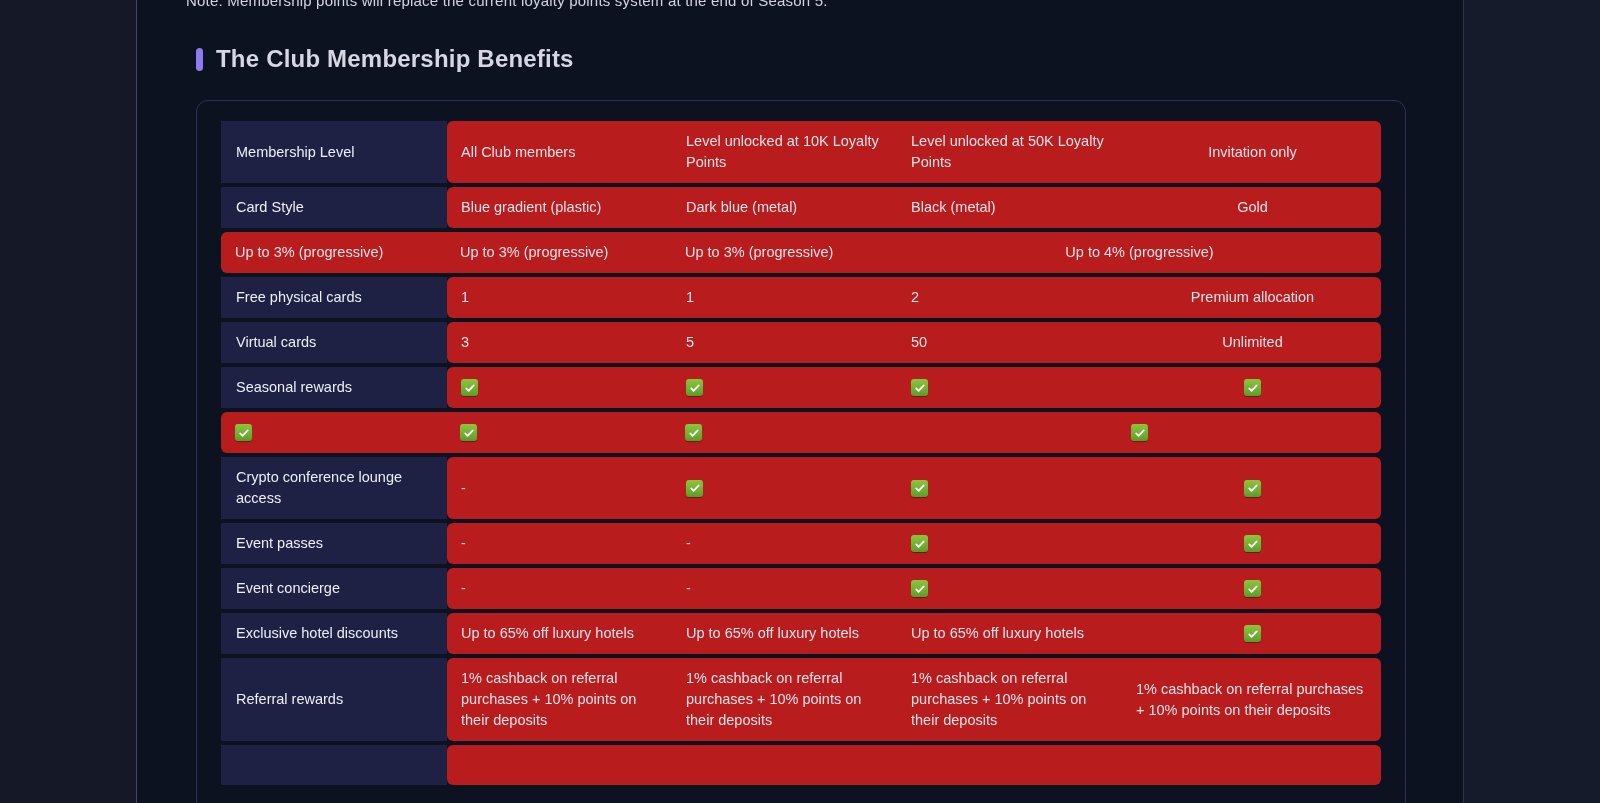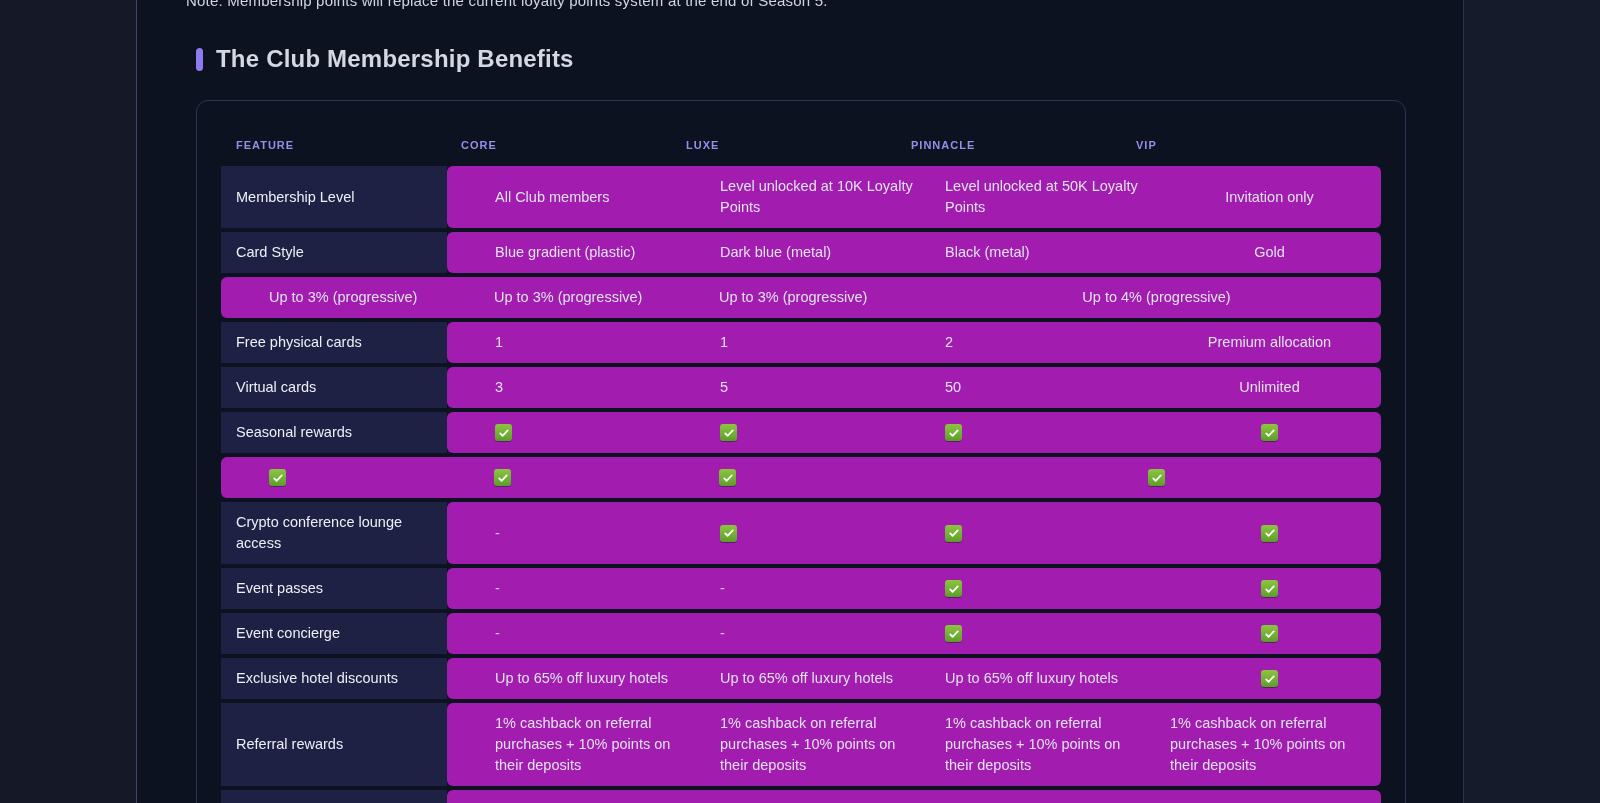--- a/index.html
+++ b/index.html
@@ -46,23 +46,22 @@
   }
   .row { display:flex; margin-bottom:4px; }
   .feature-cell {
     width:226px; min-height:41px;
     background:#1f2144; border-radius:0;
     display:flex; align-items:center;
     padding:10px 12px 10px 15px;
   }
   .feature-label { font-size:14.5px; line-height:21px; color:#edeff6; }
   .row-values {
-    flex:1; background:#a21caf; border-radius:6px;
+    flex:1; background:#b91c1c; border-radius:6px;
     display:flex;
-    padding-left:34px;
   }
   .value-cell {
     width:225px; min-height:41px;
     padding:10px 12px 10px 14px;
     display:flex; align-items:center;
   }
   .value-cell:last-child { flex:1;justify-content:center; }
   .value-text { font-size:14.5px; line-height:21px; color:#e0e3ec; }
   .dash { color:#ccd0da; }
   .check {
@@ -82,339 +81,322 @@
 <div class="content">
 
   <div class="note">Note: Membership points will replace the current loyalty points system at the end of Season 5.</div>
 
   <div class="section-header">
     <span class="accent-bar"></span>
     <span class="section-title">The Club Membership Benefits</span>
   </div>
 
   <div class="benefits-table">
-    <div class="thead">
-      <div class="col-feature">
-        <span class="header-label">FEATURE</span>
+    <div id="table-body">
+        <div class="row">
+    <div class="feature-cell">
+      <span class="feature-label">Membership Level</span>
+    </div>
+    <div class="row-values">
+            <div class="value-cell">
+              <span class="value-text">All Club members</span>
+            </div>
+            <div class="value-cell">
+              <span class="value-text">Level unlocked at 10K Loyalty Points</span>
+            </div>
+            <div class="value-cell">
+              <span class="value-text">Level unlocked at 50K Loyalty Points</span>
+            </div>
+            <div class="value-cell">
+              <span class="value-text">Invitation only</span>
+            </div>
+          </div>
+  </div>
+        <div class="row">
+    <div class="feature-cell">
+      <span class="feature-label">Card Style</span>
+    </div>
+    <div class="row-values">
+            <div class="value-cell">
+              <span class="value-text">Blue gradient (plastic)</span>
+            </div>
+            <div class="value-cell">
+              <span class="value-text">Dark blue (metal)</span>
+            </div>
+            <div class="value-cell">
+              <span class="value-text">Black (metal)</span>
+            </div>
+            <div class="value-cell">
+              <span class="value-text">Gold</span>
+            </div>
+          </div>
+  </div>
+        <div class="row">
+    <div class="row-values">
+            <div class="value-cell">
+              <span class="value-text">Up to 3% (progressive)</span>
+            </div>
+            <div class="value-cell">
+              <span class="value-text">Up to 3% (progressive)</span>
+            </div>
+            <div class="value-cell">
+              <span class="value-text">Up to 3% (progressive)</span>
+            </div>
+            <div class="value-cell">
+              <span class="value-text">Up to 4% (progressive)</span>
+            </div>
+          </div>
+  </div>
+        <div class="row">
+    <div class="feature-cell">
+      <span class="feature-label">Free physical cards</span>
+    </div>
+    <div class="row-values">
+            <div class="value-cell">
+              <span class="value-text">1</span>
+            </div>
+            <div class="value-cell">
+              <span class="value-text">1</span>
+            </div>
+            <div class="value-cell">
+              <span class="value-text">2</span>
+            </div>
+            <div class="value-cell">
+              <span class="value-text">Premium allocation</span>
+            </div>
+          </div>
+  </div>
+        <div class="row">
+    <div class="feature-cell">
+      <span class="feature-label">Virtual cards</span>
+    </div>
+    <div class="row-values">
+            <div class="value-cell">
+              <span class="value-text">3</span>
+            </div>
+            <div class="value-cell">
+              <span class="value-text">5</span>
+            </div>
+            <div class="value-cell">
+              <span class="value-text">50</span>
+            </div>
+            <div class="value-cell">
+              <span class="value-text">Unlimited</span>
+            </div>
+          </div>
+  </div>
+        <div class="row">
+    <div class="feature-cell">
+      <span class="feature-label">Seasonal rewards</span>
+    </div>
+    <div class="row-values">
+            <div class="value-cell">
+              <span class="check">
+                <svg viewBox="0 0 16 16" width="12" height="12" aria-hidden="true">
+                  <path d="M3 8.6l3.1 3.1L13 4.6" fill="none" stroke="#ffffff" stroke-width="2.4" stroke-linecap="round" stroke-linejoin="round"></path>
+                </svg>
+              </span>
+            </div>
+            <div class="value-cell">
+              <span class="check">
+                <svg viewBox="0 0 16 16" width="12" height="12" aria-hidden="true">
+                  <path d="M3 8.6l3.1 3.1L13 4.6" fill="none" stroke="#ffffff" stroke-width="2.4" stroke-linecap="round" stroke-linejoin="round"></path>
+                </svg>
+              </span>
+            </div>
+            <div class="value-cell">
+              <span class="check">
+                <svg viewBox="0 0 16 16" width="12" height="12" aria-hidden="true">
+                  <path d="M3 8.6l3.1 3.1L13 4.6" fill="none" stroke="#ffffff" stroke-width="2.4" stroke-linecap="round" stroke-linejoin="round"></path>
+                </svg>
+              </span>
+            </div>
+            <div class="value-cell">
+              <span class="check">
+                <svg viewBox="0 0 16 16" width="12" height="12" aria-hidden="true">
+                  <path d="M3 8.6l3.1 3.1L13 4.6" fill="none" stroke="#ffffff" stroke-width="2.4" stroke-linecap="round" stroke-linejoin="round"></path>
+                </svg>
+              </span>
+            </div>
+          </div>
+  </div>
+        <div class="row">
+    <div class="row-values">
+            <div class="value-cell">
+              <span class="check">
+                <svg viewBox="0 0 16 16" width="12" height="12" aria-hidden="true">
+                  <path d="M3 8.6l3.1 3.1L13 4.6" fill="none" stroke="#ffffff" stroke-width="2.4" stroke-linecap="round" stroke-linejoin="round"></path>
+                </svg>
+              </span>
+            </div>
+            <div class="value-cell">
+              <span class="check">
+                <svg viewBox="0 0 16 16" width="12" height="12" aria-hidden="true">
+                  <path d="M3 8.6l3.1 3.1L13 4.6" fill="none" stroke="#ffffff" stroke-width="2.4" stroke-linecap="round" stroke-linejoin="round"></path>
+                </svg>
+              </span>
+            </div>
+            <div class="value-cell">
+              <span class="check">
+                <svg viewBox="0 0 16 16" width="12" height="12" aria-hidden="true">
+                  <path d="M3 8.6l3.1 3.1L13 4.6" fill="none" stroke="#ffffff" stroke-width="2.4" stroke-linecap="round" stroke-linejoin="round"></path>
+                </svg>
+              </span>
+            </div>
+            <div class="value-cell">
+              <span class="check">
+                <svg viewBox="0 0 16 16" width="12" height="12" aria-hidden="true">
+                  <path d="M3 8.6l3.1 3.1L13 4.6" fill="none" stroke="#ffffff" stroke-width="2.4" stroke-linecap="round" stroke-linejoin="round"></path>
+                </svg>
+              </span>
+            </div>
+          </div>
+  </div>
+        <div class="row">
+    <div class="feature-cell">
+      <span class="feature-label">Crypto conference lounge access</span>
+    </div>
+    <div class="row-values">
+            <div class="value-cell">
+              <span class="value-text dash">-</span>
+            </div>
+            <div class="value-cell">
+              <span class="check">
+                <svg viewBox="0 0 16 16" width="12" height="12" aria-hidden="true">
+                  <path d="M3 8.6l3.1 3.1L13 4.6" fill="none" stroke="#ffffff" stroke-width="2.4" stroke-linecap="round" stroke-linejoin="round"></path>
+                </svg>
+              </span>
+            </div>
+            <div class="value-cell">
+              <span class="check">
+                <svg viewBox="0 0 16 16" width="12" height="12" aria-hidden="true">
+                  <path d="M3 8.6l3.1 3.1L13 4.6" fill="none" stroke="#ffffff" stroke-width="2.4" stroke-linecap="round" stroke-linejoin="round"></path>
+                </svg>
+              </span>
+            </div>
+            <div class="value-cell">
+              <span class="check">
+                <svg viewBox="0 0 16 16" width="12" height="12" aria-hidden="true">
+                  <path d="M3 8.6l3.1 3.1L13 4.6" fill="none" stroke="#ffffff" stroke-width="2.4" stroke-linecap="round" stroke-linejoin="round"></path>
+                </svg>
+              </span>
+            </div>
+          </div>
+  </div>
+        <div class="row">
+    <div class="feature-cell">
+      <span class="feature-label">Event passes</span>
+    </div>
+    <div class="row-values">
+            <div class="value-cell">
+              <span class="value-text dash">-</span>
+            </div>
+            <div class="value-cell">
+              <span class="value-text dash">-</span>
+            </div>
+            <div class="value-cell">
+              <span class="check">
+                <svg viewBox="0 0 16 16" width="12" height="12" aria-hidden="true">
+                  <path d="M3 8.6l3.1 3.1L13 4.6" fill="none" stroke="#ffffff" stroke-width="2.4" stroke-linecap="round" stroke-linejoin="round"></path>
+                </svg>
+              </span>
+            </div>
+            <div class="value-cell">
+              <span class="check">
+                <svg viewBox="0 0 16 16" width="12" height="12" aria-hidden="true">
+                  <path d="M3 8.6l3.1 3.1L13 4.6" fill="none" stroke="#ffffff" stroke-width="2.4" stroke-linecap="round" stroke-linejoin="round"></path>
+                </svg>
+              </span>
+            </div>
+          </div>
+  </div>
+        <div class="row">
+    <div class="feature-cell">
+      <span class="feature-label">Event concierge</span>
+    </div>
+    <div class="row-values">
+            <div class="value-cell">
+              <span class="value-text dash">-</span>
+            </div>
+            <div class="value-cell">
+              <span class="value-text dash">-</span>
+            </div>
+            <div class="value-cell">
+              <span class="check">
+                <svg viewBox="0 0 16 16" width="12" height="12" aria-hidden="true">
+                  <path d="M3 8.6l3.1 3.1L13 4.6" fill="none" stroke="#ffffff" stroke-width="2.4" stroke-linecap="round" stroke-linejoin="round"></path>
+                </svg>
+              </span>
+            </div>
+            <div class="value-cell">
+              <span class="check">
+                <svg viewBox="0 0 16 16" width="12" height="12" aria-hidden="true">
+                  <path d="M3 8.6l3.1 3.1L13 4.6" fill="none" stroke="#ffffff" stroke-width="2.4" stroke-linecap="round" stroke-linejoin="round"></path>
+                </svg>
+              </span>
+            </div>
+          </div>
+  </div>
+        <div class="row">
+    <div class="feature-cell">
+      <span class="feature-label">Exclusive hotel discounts</span>
+    </div>
+    <div class="row-values">
+            <div class="value-cell">
+              <span class="value-text">Up to 65% off luxury hotels</span>
+            </div>
+            <div class="value-cell">
+              <span class="value-text">Up to 65% off luxury hotels</span>
+            </div>
+            <div class="value-cell">
+              <span class="value-text">Up to 65% off luxury hotels</span>
+            </div>
+            <div class="value-cell">
+              <span class="check">
+                <svg viewBox="0 0 16 16" width="12" height="12" aria-hidden="true">
+                  <path d="M3 8.6l3.1 3.1L13 4.6" fill="none" stroke="#ffffff" stroke-width="2.4" stroke-linecap="round" stroke-linejoin="round"></path>
+                </svg>
+              </span>
+            </div>
+          </div>
+  </div>
+        <div class="row">
+    <div class="feature-cell">
+      <span class="feature-label">Referral rewards</span>
+    </div>
+    <div class="row-values">
+            <div class="value-cell">
+              <span class="value-text">1% cashback on referral purchases + 10% points on their deposits</span>
+            </div>
+            <div class="value-cell">
+              <span class="value-text">1% cashback on referral purchases + 10% points on their deposits</span>
+            </div>
+            <div class="value-cell">
+              <span class="value-text">1% cashback on referral purchases + 10% points on their deposits</span>
+            </div>
+            <div class="value-cell">
+              <span class="value-text">1% cashback on referral purchases + 10% points on their deposits</span>
+            </div>
+          </div>
+  </div>
+        <div class="row partial">
+    <div class="feature-cell">
+      <span class="feature-label"></span>
+    </div>
+    <div class="row-values">
+            <div class="value-cell">
+              <span class="value-text"></span>
+            </div>
+            <div class="value-cell">
+              <span class="value-text"></span>
+            </div>
+            <div class="value-cell">
+              <span class="value-text"></span>
+            </div>
+            <div class="value-cell">
+              <span class="value-text"></span>
+            </div>
+          </div>
+  </div>
       </div>
-      <div class="col-value">
-        <span class="header-label">CORE</span>
-      </div>
-      <div class="col-value">
-        <span class="header-label">LUXE</span>
-      </div>
-      <div class="col-value">
-        <span class="header-label">PINNACLE</span>
-      </div>
-      <div class="col-value">
-        <span class="header-label">VIP</span>
-      </div>
-    </div>
-    <div id="table-body">
-        <div class="row">
-    <div class="feature-cell">
-      <span class="feature-label">Membership Level</span>
-    </div>
-    <div class="row-values">
-            <div class="value-cell">
-              <span class="value-text">All Club members</span>
-            </div>
-            <div class="value-cell">
-              <span class="value-text">Level unlocked at 10K Loyalty Points</span>
-            </div>
-            <div class="value-cell">
-              <span class="value-text">Level unlocked at 50K Loyalty Points</span>
-            </div>
-            <div class="value-cell">
-              <span class="value-text">Invitation only</span>
-            </div>
-          </div>
-  </div>
-        <div class="row">
-    <div class="feature-cell">
-      <span class="feature-label">Card Style</span>
-    </div>
-    <div class="row-values">
-            <div class="value-cell">
-              <span class="value-text">Blue gradient (plastic)</span>
-            </div>
-            <div class="value-cell">
-              <span class="value-text">Dark blue (metal)</span>
-            </div>
-            <div class="value-cell">
-              <span class="value-text">Black (metal)</span>
-            </div>
-            <div class="value-cell">
-              <span class="value-text">Gold</span>
-            </div>
-          </div>
-  </div>
-        <div class="row">
-    <div class="row-values">
-            <div class="value-cell">
-              <span class="value-text">Up to 3% (progressive)</span>
-            </div>
-            <div class="value-cell">
-              <span class="value-text">Up to 3% (progressive)</span>
-            </div>
-            <div class="value-cell">
-              <span class="value-text">Up to 3% (progressive)</span>
-            </div>
-            <div class="value-cell">
-              <span class="value-text">Up to 4% (progressive)</span>
-            </div>
-          </div>
-  </div>
-        <div class="row">
-    <div class="feature-cell">
-      <span class="feature-label">Free physical cards</span>
-    </div>
-    <div class="row-values">
-            <div class="value-cell">
-              <span class="value-text">1</span>
-            </div>
-            <div class="value-cell">
-              <span class="value-text">1</span>
-            </div>
-            <div class="value-cell">
-              <span class="value-text">2</span>
-            </div>
-            <div class="value-cell">
-              <span class="value-text">Premium allocation</span>
-            </div>
-          </div>
-  </div>
-        <div class="row">
-    <div class="feature-cell">
-      <span class="feature-label">Virtual cards</span>
-    </div>
-    <div class="row-values">
-            <div class="value-cell">
-              <span class="value-text">3</span>
-            </div>
-            <div class="value-cell">
-              <span class="value-text">5</span>
-            </div>
-            <div class="value-cell">
-              <span class="value-text">50</span>
-            </div>
-            <div class="value-cell">
-              <span class="value-text">Unlimited</span>
-            </div>
-          </div>
-  </div>
-        <div class="row">
-    <div class="feature-cell">
-      <span class="feature-label">Seasonal rewards</span>
-    </div>
-    <div class="row-values">
-            <div class="value-cell">
-              <span class="check">
-                <svg viewBox="0 0 16 16" width="12" height="12" aria-hidden="true">
-                  <path d="M3 8.6l3.1 3.1L13 4.6" fill="none" stroke="#ffffff" stroke-width="2.4" stroke-linecap="round" stroke-linejoin="round"></path>
-                </svg>
-              </span>
-            </div>
-            <div class="value-cell">
-              <span class="check">
-                <svg viewBox="0 0 16 16" width="12" height="12" aria-hidden="true">
-                  <path d="M3 8.6l3.1 3.1L13 4.6" fill="none" stroke="#ffffff" stroke-width="2.4" stroke-linecap="round" stroke-linejoin="round"></path>
-                </svg>
-              </span>
-            </div>
-            <div class="value-cell">
-              <span class="check">
-                <svg viewBox="0 0 16 16" width="12" height="12" aria-hidden="true">
-                  <path d="M3 8.6l3.1 3.1L13 4.6" fill="none" stroke="#ffffff" stroke-width="2.4" stroke-linecap="round" stroke-linejoin="round"></path>
-                </svg>
-              </span>
-            </div>
-            <div class="value-cell">
-              <span class="check">
-                <svg viewBox="0 0 16 16" width="12" height="12" aria-hidden="true">
-                  <path d="M3 8.6l3.1 3.1L13 4.6" fill="none" stroke="#ffffff" stroke-width="2.4" stroke-linecap="round" stroke-linejoin="round"></path>
-                </svg>
-              </span>
-            </div>
-          </div>
-  </div>
-        <div class="row">
-    <div class="row-values">
-            <div class="value-cell">
-              <span class="check">
-                <svg viewBox="0 0 16 16" width="12" height="12" aria-hidden="true">
-                  <path d="M3 8.6l3.1 3.1L13 4.6" fill="none" stroke="#ffffff" stroke-width="2.4" stroke-linecap="round" stroke-linejoin="round"></path>
-                </svg>
-              </span>
-            </div>
-            <div class="value-cell">
-              <span class="check">
-                <svg viewBox="0 0 16 16" width="12" height="12" aria-hidden="true">
-                  <path d="M3 8.6l3.1 3.1L13 4.6" fill="none" stroke="#ffffff" stroke-width="2.4" stroke-linecap="round" stroke-linejoin="round"></path>
-                </svg>
-              </span>
-            </div>
-            <div class="value-cell">
-              <span class="check">
-                <svg viewBox="0 0 16 16" width="12" height="12" aria-hidden="true">
-                  <path d="M3 8.6l3.1 3.1L13 4.6" fill="none" stroke="#ffffff" stroke-width="2.4" stroke-linecap="round" stroke-linejoin="round"></path>
-                </svg>
-              </span>
-            </div>
-            <div class="value-cell">
-              <span class="check">
-                <svg viewBox="0 0 16 16" width="12" height="12" aria-hidden="true">
-                  <path d="M3 8.6l3.1 3.1L13 4.6" fill="none" stroke="#ffffff" stroke-width="2.4" stroke-linecap="round" stroke-linejoin="round"></path>
-                </svg>
-              </span>
-            </div>
-          </div>
-  </div>
-        <div class="row">
-    <div class="feature-cell">
-      <span class="feature-label">Crypto conference lounge access</span>
-    </div>
-    <div class="row-values">
-            <div class="value-cell">
-              <span class="value-text dash">-</span>
-            </div>
-            <div class="value-cell">
-              <span class="check">
-                <svg viewBox="0 0 16 16" width="12" height="12" aria-hidden="true">
-                  <path d="M3 8.6l3.1 3.1L13 4.6" fill="none" stroke="#ffffff" stroke-width="2.4" stroke-linecap="round" stroke-linejoin="round"></path>
-                </svg>
-              </span>
-            </div>
-            <div class="value-cell">
-              <span class="check">
-                <svg viewBox="0 0 16 16" width="12" height="12" aria-hidden="true">
-                  <path d="M3 8.6l3.1 3.1L13 4.6" fill="none" stroke="#ffffff" stroke-width="2.4" stroke-linecap="round" stroke-linejoin="round"></path>
-                </svg>
-              </span>
-            </div>
-            <div class="value-cell">
-              <span class="check">
-                <svg viewBox="0 0 16 16" width="12" height="12" aria-hidden="true">
-                  <path d="M3 8.6l3.1 3.1L13 4.6" fill="none" stroke="#ffffff" stroke-width="2.4" stroke-linecap="round" stroke-linejoin="round"></path>
-                </svg>
-              </span>
-            </div>
-          </div>
-  </div>
-        <div class="row">
-    <div class="feature-cell">
-      <span class="feature-label">Event passes</span>
-    </div>
-    <div class="row-values">
-            <div class="value-cell">
-              <span class="value-text dash">-</span>
-            </div>
-            <div class="value-cell">
-              <span class="value-text dash">-</span>
-            </div>
-            <div class="value-cell">
-              <span class="check">
-                <svg viewBox="0 0 16 16" width="12" height="12" aria-hidden="true">
-                  <path d="M3 8.6l3.1 3.1L13 4.6" fill="none" stroke="#ffffff" stroke-width="2.4" stroke-linecap="round" stroke-linejoin="round"></path>
-                </svg>
-              </span>
-            </div>
-            <div class="value-cell">
-              <span class="check">
-                <svg viewBox="0 0 16 16" width="12" height="12" aria-hidden="true">
-                  <path d="M3 8.6l3.1 3.1L13 4.6" fill="none" stroke="#ffffff" stroke-width="2.4" stroke-linecap="round" stroke-linejoin="round"></path>
-                </svg>
-              </span>
-            </div>
-          </div>
-  </div>
-        <div class="row">
-    <div class="feature-cell">
-      <span class="feature-label">Event concierge</span>
-    </div>
-    <div class="row-values">
-            <div class="value-cell">
-              <span class="value-text dash">-</span>
-            </div>
-            <div class="value-cell">
-              <span class="value-text dash">-</span>
-            </div>
-            <div class="value-cell">
-              <span class="check">
-                <svg viewBox="0 0 16 16" width="12" height="12" aria-hidden="true">
-                  <path d="M3 8.6l3.1 3.1L13 4.6" fill="none" stroke="#ffffff" stroke-width="2.4" stroke-linecap="round" stroke-linejoin="round"></path>
-                </svg>
-              </span>
-            </div>
-            <div class="value-cell">
-              <span class="check">
-                <svg viewBox="0 0 16 16" width="12" height="12" aria-hidden="true">
-                  <path d="M3 8.6l3.1 3.1L13 4.6" fill="none" stroke="#ffffff" stroke-width="2.4" stroke-linecap="round" stroke-linejoin="round"></path>
-                </svg>
-              </span>
-            </div>
-          </div>
-  </div>
-        <div class="row">
-    <div class="feature-cell">
-      <span class="feature-label">Exclusive hotel discounts</span>
-    </div>
-    <div class="row-values">
-            <div class="value-cell">
-              <span class="value-text">Up to 65% off luxury hotels</span>
-            </div>
-            <div class="value-cell">
-              <span class="value-text">Up to 65% off luxury hotels</span>
-            </div>
-            <div class="value-cell">
-              <span class="value-text">Up to 65% off luxury hotels</span>
-            </div>
-            <div class="value-cell">
-              <span class="check">
-                <svg viewBox="0 0 16 16" width="12" height="12" aria-hidden="true">
-                  <path d="M3 8.6l3.1 3.1L13 4.6" fill="none" stroke="#ffffff" stroke-width="2.4" stroke-linecap="round" stroke-linejoin="round"></path>
-                </svg>
-              </span>
-            </div>
-          </div>
-  </div>
-        <div class="row">
-    <div class="feature-cell">
-      <span class="feature-label">Referral rewards</span>
-    </div>
-    <div class="row-values">
-            <div class="value-cell">
-              <span class="value-text">1% cashback on referral purchases + 10% points on their deposits</span>
-            </div>
-            <div class="value-cell">
-              <span class="value-text">1% cashback on referral purchases + 10% points on their deposits</span>
-            </div>
-            <div class="value-cell">
-              <span class="value-text">1% cashback on referral purchases + 10% points on their deposits</span>
-            </div>
-            <div class="value-cell">
-              <span class="value-text">1% cashback on referral purchases + 10% points on their deposits</span>
-            </div>
-          </div>
-  </div>
-        <div class="row partial">
-    <div class="feature-cell">
-      <span class="feature-label"></span>
-    </div>
-    <div class="row-values">
-            <div class="value-cell">
-              <span class="value-text"></span>
-            </div>
-            <div class="value-cell">
-              <span class="value-text"></span>
-            </div>
-            <div class="value-cell">
-              <span class="value-text"></span>
-            </div>
-            <div class="value-cell">
-              <span class="value-text"></span>
-            </div>
-          </div>
-  </div>
-      </div>
   </div>
 
 </div>
 
 </body></html>

